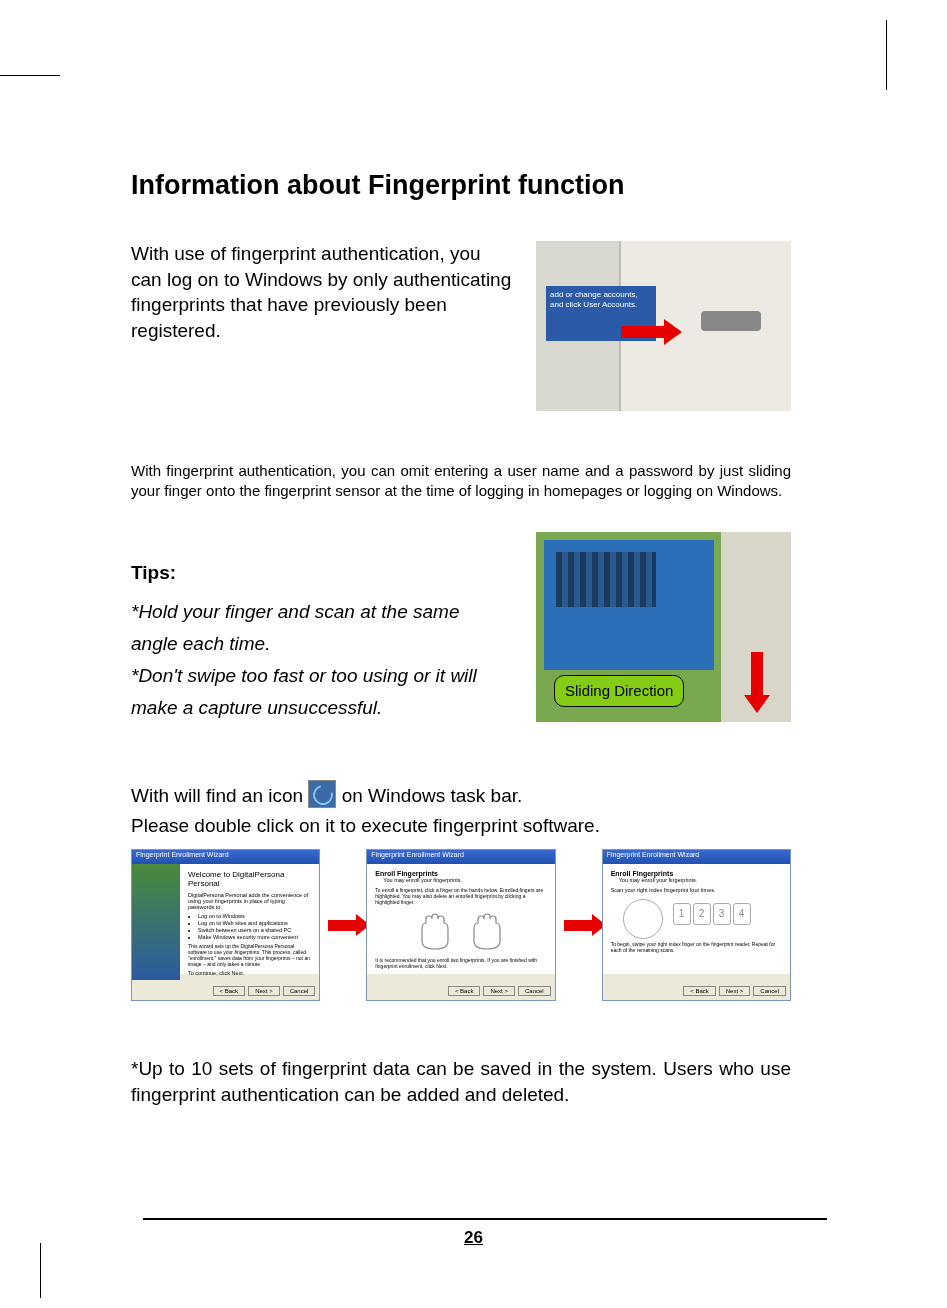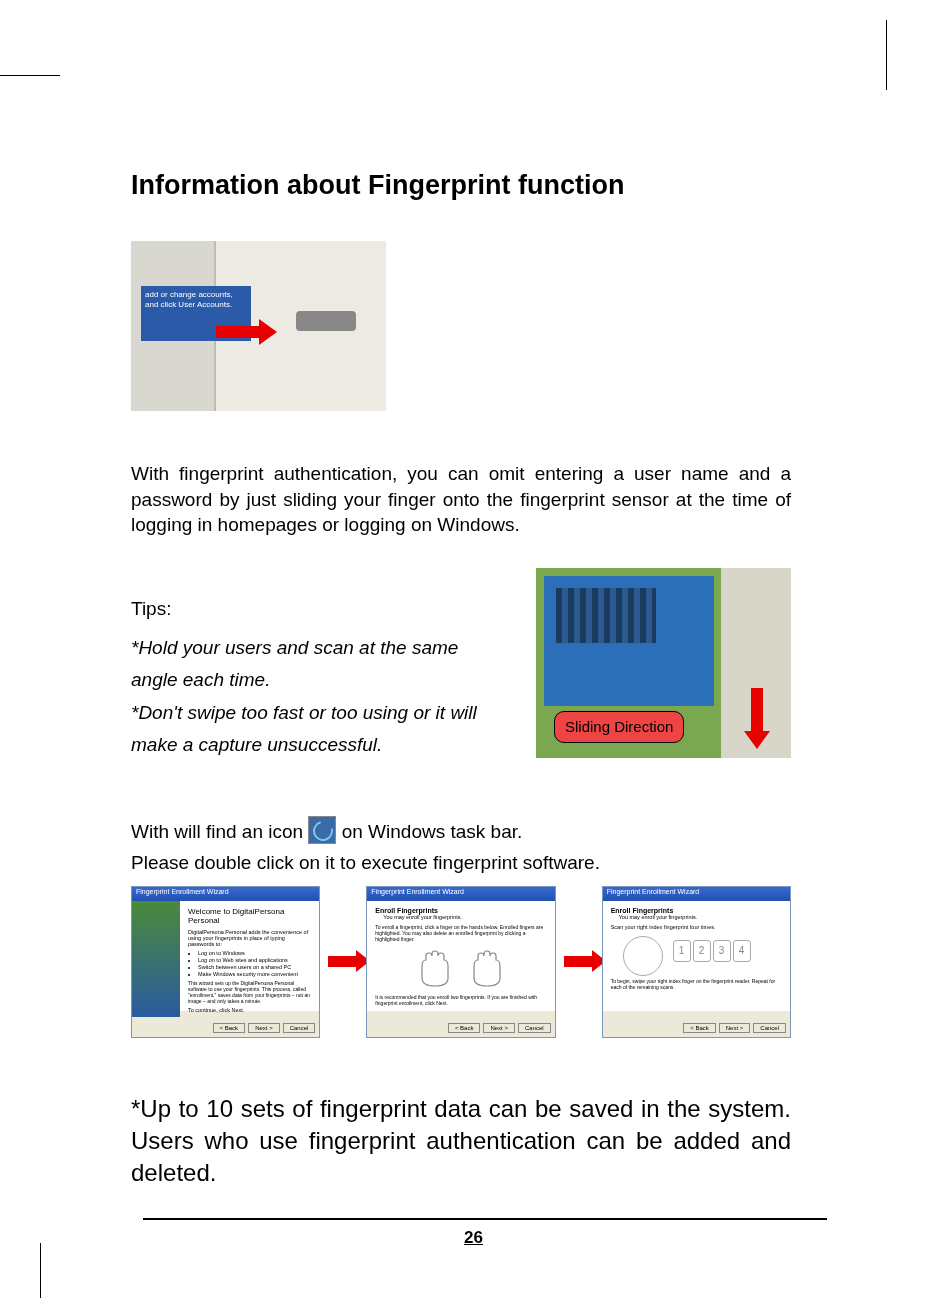--- a/index.html
+++ b/index.html
@@ -131,37 +131,37 @@
     border-left: 18px solid #e60000;
     border-top: 13px solid transparent;
     border-bottom: 13px solid transparent;
   }
   .img1 .arrow-pos {
     position: absolute;
     left: 85px;
     top: 85px;
   }
   .para2 {
-    font-size: 19px;
+    font-size: 15px;
     line-height: 1.35;
     text-align: justify;
     margin-bottom: 30px;
   }
   .row2 {
     display: flex;
     gap: 30px;
     margin-bottom: 55px;
     align-items: flex-start;
   }
   .tips-block {
     flex: 1;
     padding-top: 30px;
   }
   .tips-label {
-    font-weight: normal;
+    font-weight: bold;
     font-size: 19px;
     margin-bottom: 12px;
   }
   .tips-text {
     font-style: italic;
     font-size: 19px;
     line-height: 1.7;
   }
   .img2 {
     width: 255px;
@@ -191,21 +191,21 @@
     right: 0;
     top: 0;
     width: 70px;
     height: 190px;
     background: #d8d6c8;
   }
   .callout {
     position: absolute;
     left: 18px;
     bottom: 15px;
-    background: #ef4444;
+    background: #84cc16;
     border: 1.5px solid #000;
     border-radius: 10px;
     padding: 6px 10px;
     font-size: 15px;
     line-height: 1.2;
   }
   .red-arrow-down {
     position: absolute;
     right: 28px;
     bottom: 25px;
@@ -368,21 +368,21 @@
     height: 11px;
   }
   .between-arrow .head {
     border-left-width: 14px;
     border-top-width: 11px;
     border-bottom-width: 11px;
     top: -6px;
     right: -12px;
   }
   .note {
-    font-size: 24px;
+    font-size: 19px;
     line-height: 1.35;
     text-align: justify;
   }
   .footer-line {
     position: absolute;
     left: 143px;
     right: 120px;
     bottom: 88px;
     border-top: 2px solid #000;
   }
@@ -404,38 +404,39 @@
 
   <div class="crop-top-right"></div>
   <div class="crop-left-mid"></div>
   <div class="crop-bottom-left"></div>
 
   <div class="content">
 
     <h1 class="title">Information about Fingerprint function</h1>
 
     <div class="row1">
+      <div class="intro-text">With use of fingerprint authentication, you can log on to Windows by only authenticating fingerprints that have previously been registered.</div>
       <div class="img1 img-placeholder">
         <div class="device"></div>
         <div class="slot"></div>
         <div class="blue-box">add or change accounts, and click User Accounts.</div>
         <div class="red-arrow-right arrow-pos">
           <span class="shaft"></span>
             <span class="head"></span>
         </div>
       </div>
     </div>
 
     <div class="para2">With fingerprint authentication, you can omit entering a user name and a password by just sliding your finger onto the fingerprint sensor at the time of logging in homepages or logging on Windows.</div>
 
     <div class="row2">
       <div class="tips-block">
         <div class="tips-label">Tips:</div>
         <div class="tips-text">
-          <span>*Hold your users and scan at the same angle each time.</span><br>
+          <span>*Hold your finger and scan at the same angle each time.</span><br>
           <span>*Don't swipe too fast or too using or it will make a capture unsuccessful.</span>
         </div>
       </div>
       <div class="img2 img-placeholder">
         <div class="screen">
           <div class="kb"></div>
         </div>
         <div class="side"></div>
         <div class="callout">Sliding Direction</div>
         <div class="red-arrow-down">

